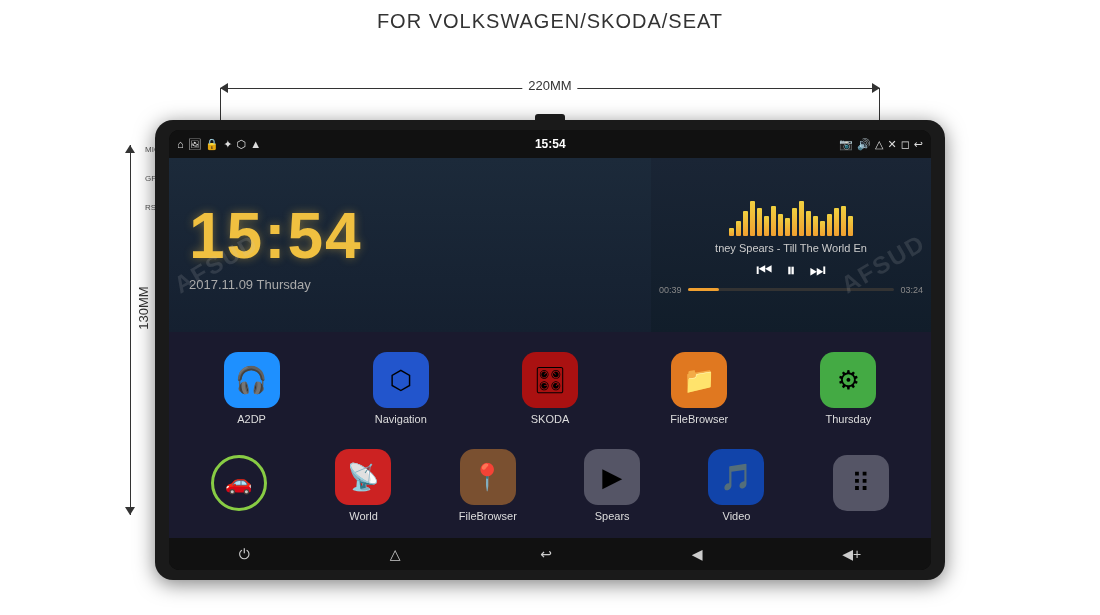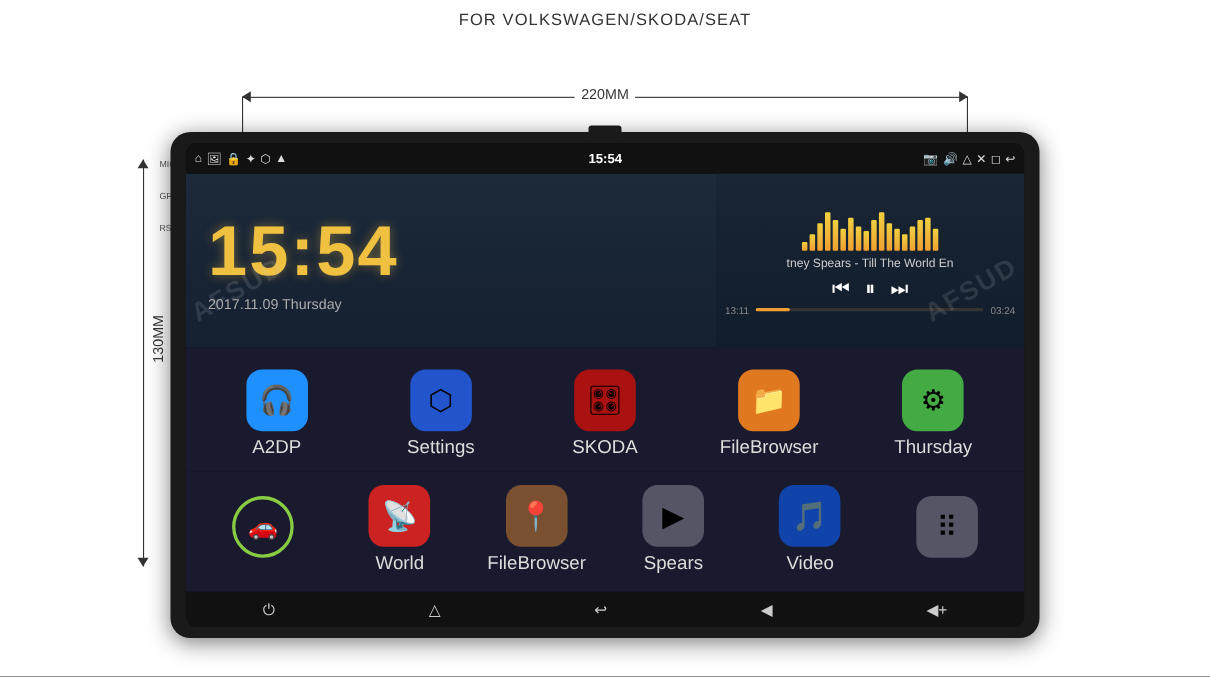--- a/index.html
+++ b/index.html
@@ -8,21 +8,21 @@
       height: 615px;
       background: #ffffff;
       font-family: Arial, sans-serif;
       overflow: hidden;
       position: relative;
     }
 
     
     .page-title {
       text-align: center;
-      font-size: 15px;
+      font-size: 20px;
       letter-spacing: 1px;
       color: #333;
       padding-top: 10px;
       font-weight: 500;
     }
     .dim-line-h {
       position: absolute;
       top: 88px;
       left: 220px;
       right: 220px;
@@ -315,21 +315,21 @@
       width: 56px;
       height: 56px;
       border-radius: 14px;
       display: flex;
       align-items: center;
       justify-content: center;
       font-size: 26px;
       margin-bottom: 5px;
     }
     .app-label {
-      font-size: 17px;
+      font-size: 11px;
       color: #ddd;
       text-align: center;
     }
 
     
     .app-row2 {
       display: grid;
       grid-template-columns: repeat(6, 1fr);
       padding: 4px 8px 8px;
       background: #1a1a2e;
@@ -456,37 +456,37 @@
               <div class="eq-bar" style="height: 30px;"></div>
               <div class="eq-bar" style="height: 20px;"></div>
             </div>
           <div class="music-track">tney Spears - Till The World En</div>
           <div class="music-controls">
             <span>⏮</span>
             <span>⏸</span>
             <span>⏭</span>
           </div>
           <div class="music-progress">
-            <span class="progress-time">13:11</span>
+            <span class="progress-time">00:39</span>
             <div class="progress-bar">
               <div class="progress-fill"></div>
             </div>
             <span class="progress-time">03:24</span>
           </div>
         </div>
       </div>
 
       <div class="app-grid" id="app-row1">
           <div class="app-item">
     <div class="app-icon icon-blue">🎧</div>
     <div class="app-label">A2DP</div>
   </div>
           <div class="app-item">
     <div class="app-icon icon-blue2">⬡</div>
-    <div class="app-label">Settings</div>
+    <div class="app-label">Navigation</div>
   </div>
           <div class="app-item">
     <div class="app-icon icon-dark-red">🎛</div>
     <div class="app-label">SKODA</div>
   </div>
           <div class="app-item">
     <div class="app-icon icon-orange">📁</div>
     <div class="app-label">FileBrowser</div>
   </div>
           <div class="app-item">

